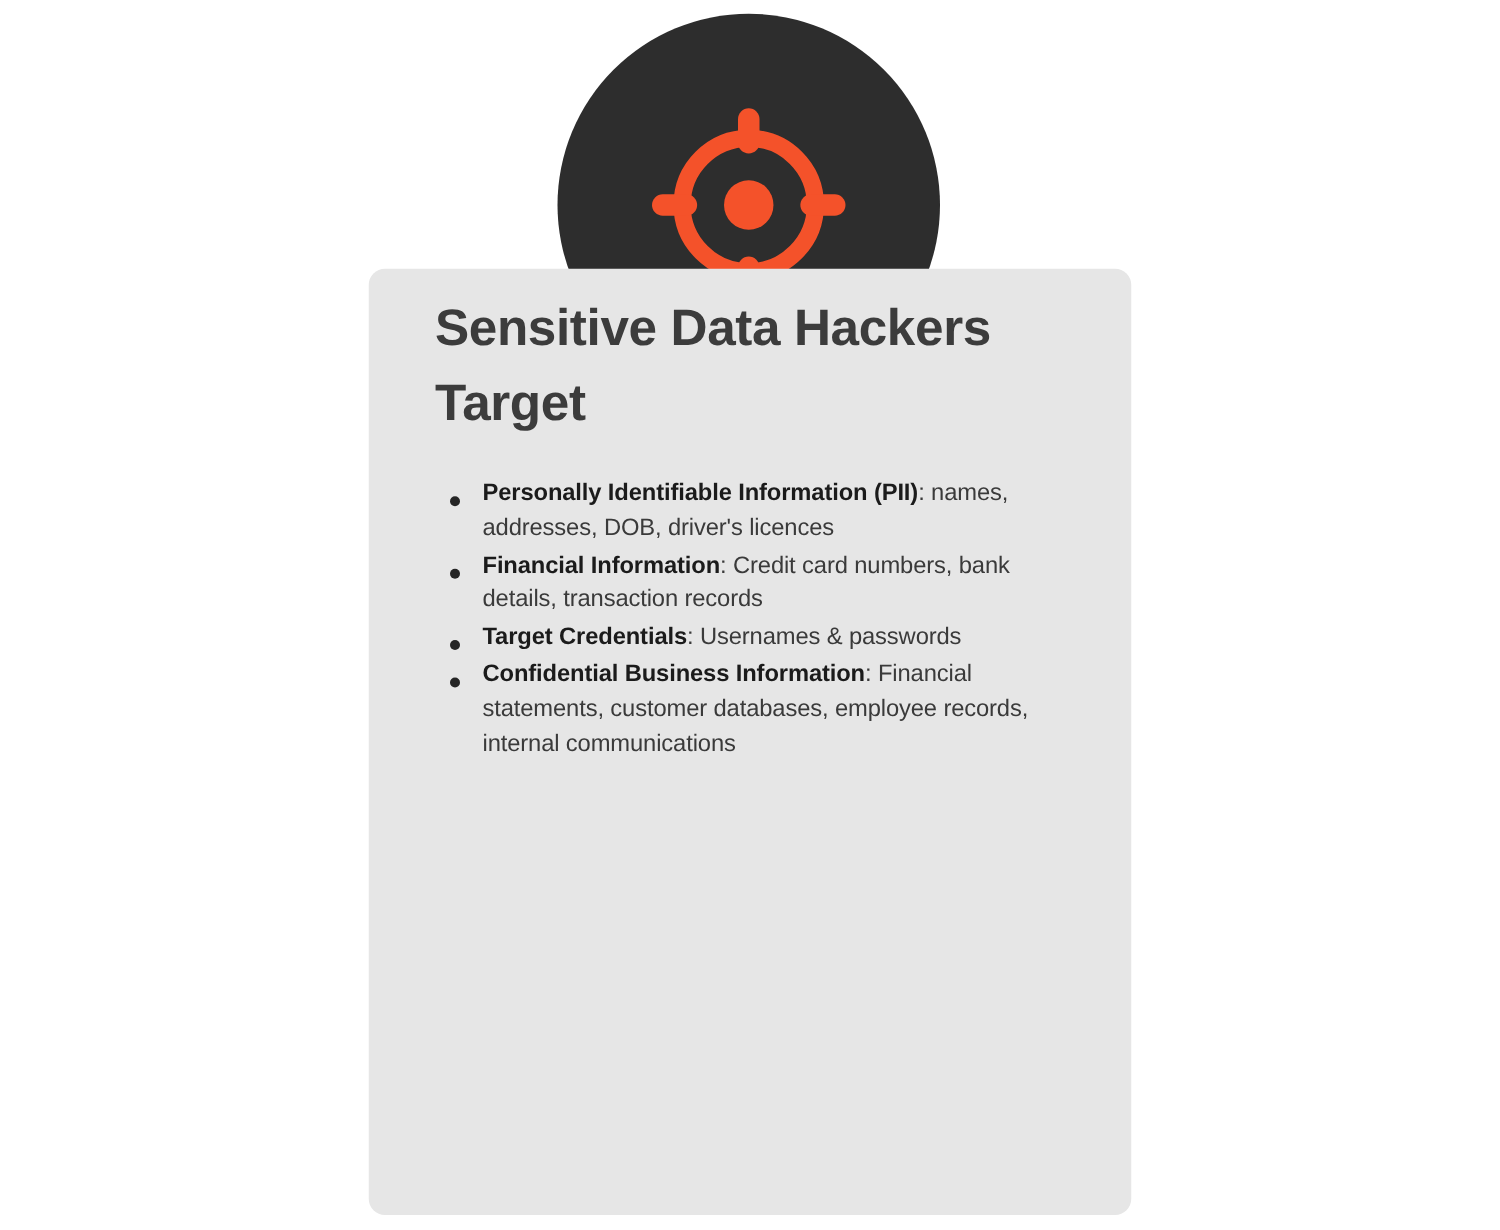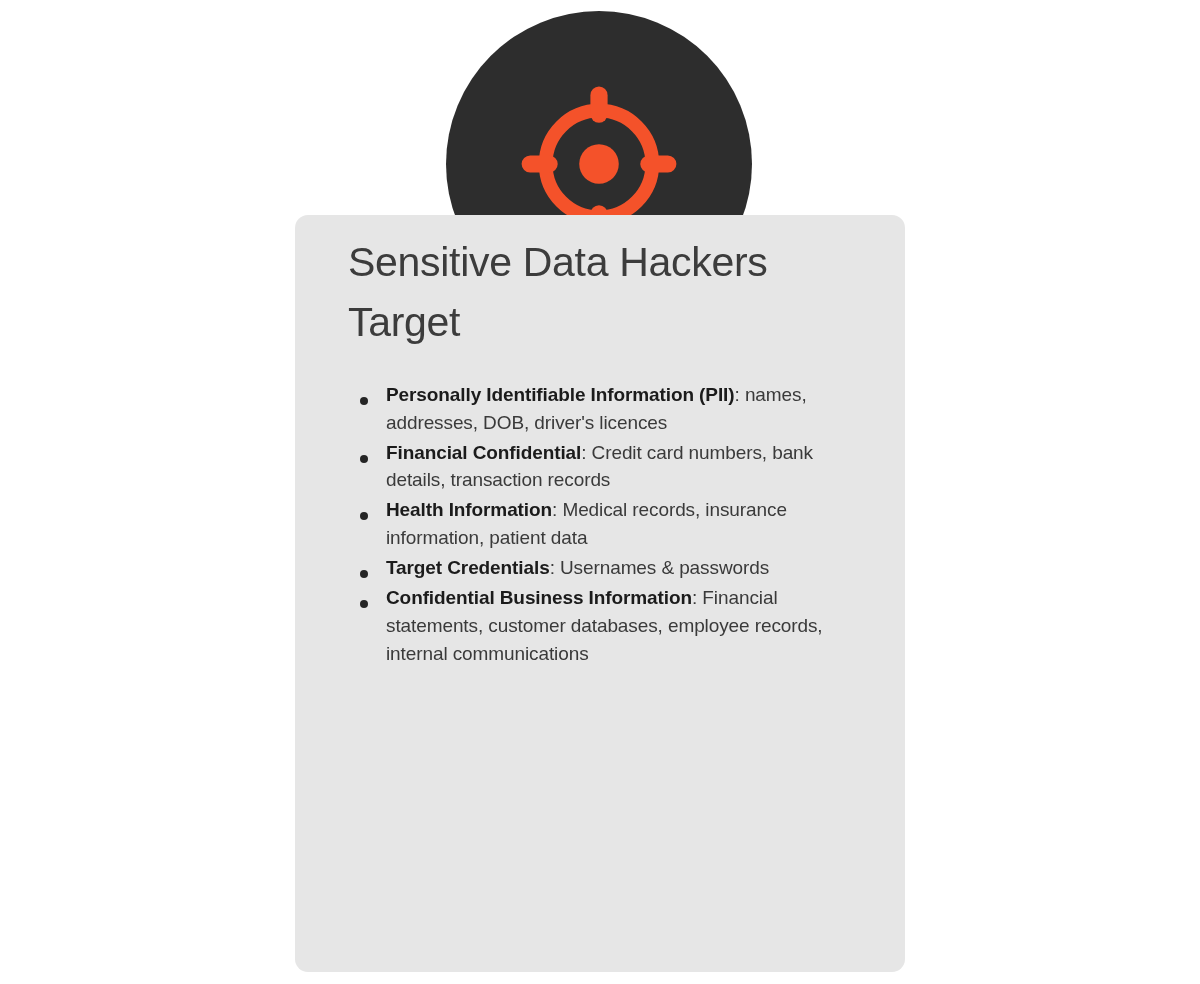--- a/index.html
+++ b/index.html
@@ -46,21 +46,21 @@
     width: 610px;
     height: 757px;
     background: #e6e6e6;
     border-radius: 13px;
     z-index: 2;
     box-sizing: border-box;
     padding: 18px 40px 0 53px;
   }
   .card-title {
     font-size: 41px;
-    font-weight: normal;
+    font-weight: bold;
     line-height: 1.46;
     color: #3c3c3c;
     letter-spacing: -0.3px;
     margin: 0;
     padding: 0;
   }
   .bullet-list {
     list-style: none;
     margin: 28px 0 0 0;
     padding: 0;
@@ -110,24 +110,21 @@
   </div>
 
   <div class="card">
     <h1 class="card-title">Sensitive Data Hackers Target</h1>
 
     <ul class="bullet-list">
       <li class="bullet-item">
         <span class="bullet-label">Personally Identifiable Information (PII)</span><span class="bullet-desc">: </span><span class="bullet-desc">names, addresses, DOB, driver's licences</span>
       </li>
       <li class="bullet-item">
-        <span class="bullet-label">Financial Confidential</span><span class="bullet-desc">: </span><span class="bullet-desc">Credit card numbers, bank details, transaction records</span>
-      </li>
-      <li class="bullet-item">
-        <span class="bullet-label">Health Information</span><span class="bullet-desc">: </span><span class="bullet-desc">Medical records, insurance information, patient data</span>
+        <span class="bullet-label">Financial Information</span><span class="bullet-desc">: </span><span class="bullet-desc">Credit card numbers, bank details, transaction records</span>
       </li>
       <li class="bullet-item">
         <span class="bullet-label">Target Credentials</span><span class="bullet-desc">: </span><span class="bullet-desc">Usernames &amp; passwords</span>
       </li>
       <li class="bullet-item">
         <span class="bullet-label">Confidential Business Information</span><span class="bullet-desc">: </span><span class="bullet-desc">Financial statements, customer databases, employee records, internal communications</span>
       </li>
     </ul>
   </div>
 

